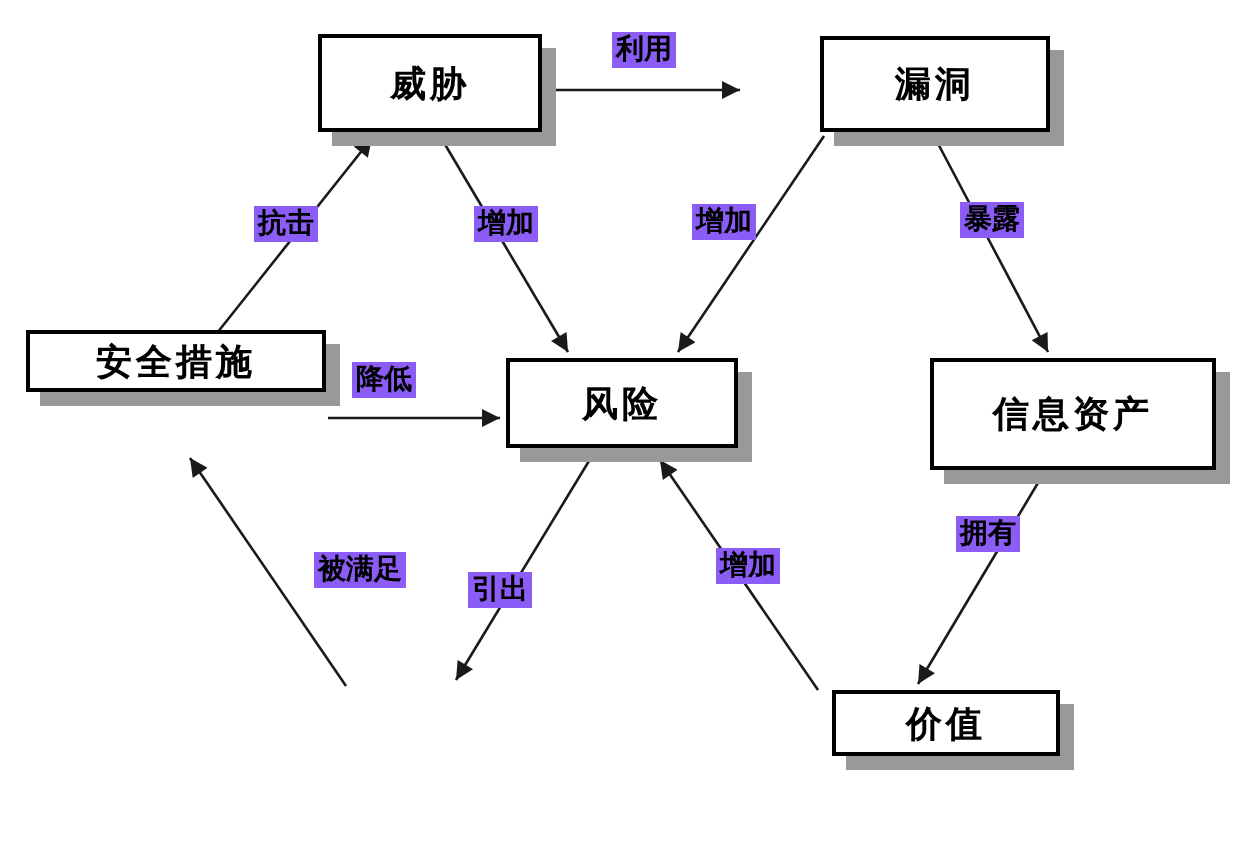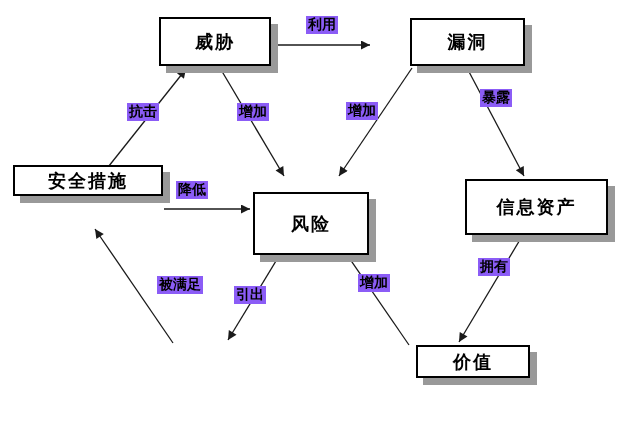--- a/index.html
+++ b/index.html
@@ -73,36 +73,36 @@
       <line x1="527" y1="228" x2="459" y2="342" marker-end="url(#arrow)"></line>
     </g>
   </svg>
 
   <div class="node" style="left:159px; top:17px;  width:112px; height:49px;">威胁</div>
 
   <div class="node" style="left:374px; top:18px;  width:115px; height:48px;margin-left:36px;">漏洞</div>
 
   <div class="node" style="left:13px;  top:165px; width:150px; height:31px;">安全措施</div>
 
-  <div class="node" style="left:253px; top:192px; width:116px; height:63px;text-align:right;">风险</div>
+  <div class="node" style="left:253px; top:179px; width:116px; height:45px;text-align:right;">风险</div>
 
   <div class="node" style="left:465px; top:179px; width:143px; height:56px;">信息资产</div>
 
 
   <div class="node" style="left:368px; top:345px; width:114px; height:33px;margin-left:48px;">价值</div>
 
   <div class="edge-label" style="left:322px; top:25px;">利用</div>
 
   <div class="edge-label" style="left:143px; top:112px;">抗击</div>
 
   <div class="edge-label" style="left:253px; top:112px;">增加</div>
 
   <div class="edge-label" style="left:362px; top:111px;">增加</div>
 
-  <div class="edge-label" style="left:496px; top:98px;">暴露</div>
+  <div class="edge-label" style="left:496px; top:110px;">暴露</div>
 
   <div class="edge-label" style="left:192px; top:190px;">降低</div>
 
   <div class="edge-label" style="left:140px; top:285px;margin-left:40px;">被满足</div>
 
   <div class="edge-label" style="left:250px; top:267px;margin-top:28px;">引出</div>
 
   <div class="edge-label" style="left:374px; top:283px;">增加</div>
 
   <div class="edge-label" style="left:494px; top:267px;">拥有</div>

